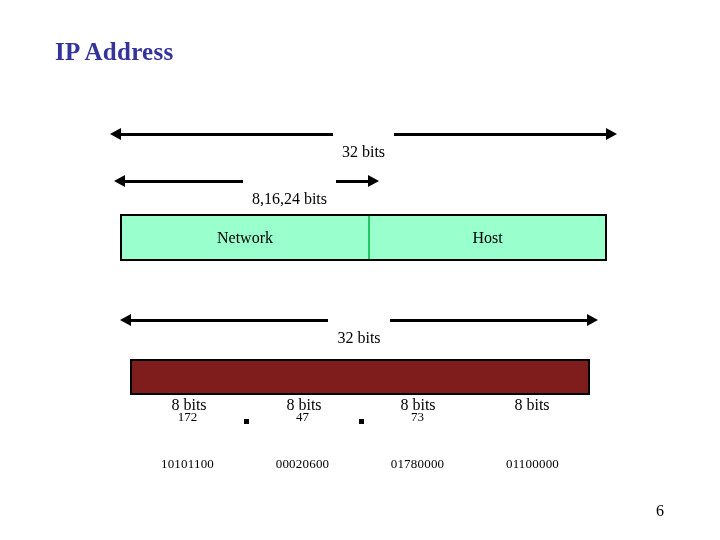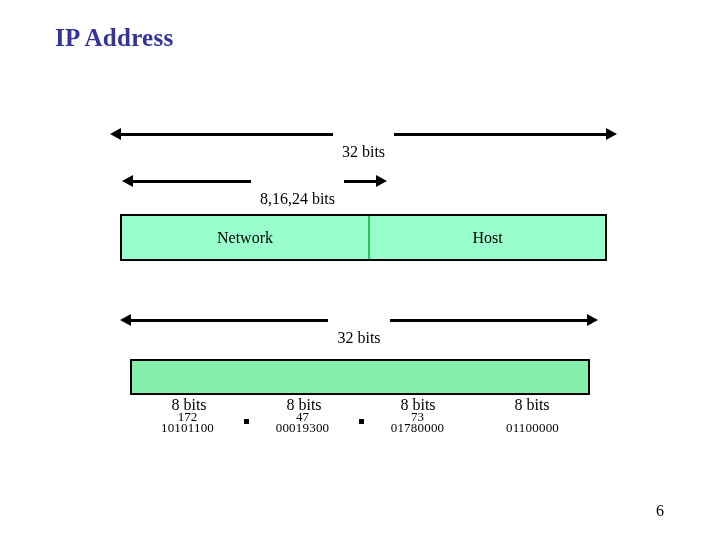--- a/index.html
+++ b/index.html
@@ -22,21 +22,21 @@
     top: 0;
     width: 720px;
     height: 540px;
     background: #ffffff;
   }
 
   
   .slide-title {
     position: absolute;
     left: 55px;
-    top: 24px;
+    top: 38px;
     font-size: 25px;
     font-weight: bold;
     color: #333399;
     letter-spacing: 0.3px;
     white-space: nowrap;
   }
 
   
   .measure-row {
     position: absolute;
@@ -80,21 +80,21 @@
     line-height: 1;
     margin-top: 35px;
   }
 
   
   .field-bar {
     position: absolute;
     display: flex;
     border: 2px solid #000000;
     box-sizing: border-box;
-    background: #86efac;
+    background: #7f1d1d;
   }
   .field-cell {
     display: flex;
     align-items: center;
     justify-content: center;
     font-size: 16px;
     color: #000000;
     box-sizing: border-box;
     background: #99FFCC;
     white-space: nowrap;
@@ -129,21 +129,21 @@
   }
   .octet-values .val {
     width: 25%;
     text-align: center;
     font-size: 13px;
     color: #000000;
     white-space: nowrap;
     position: relative;
   }
   #decimal-row { top: 409px; }
-  #binary-row  { top: 420px; justify-content: flex-end; }
+  #binary-row  { top: 456px; justify-content: flex-end; }
   #binary-row .val { letter-spacing: 0.2px; }
 
   .dot-sep {
     position: absolute;
     right: -4px;
     top: 10px;
     width: 5px;
     height: 5px;
     background: #000000;
   }
@@ -168,21 +168,21 @@
   <div class="measure-row" id="measure-top-total" style="left:120px; top:124px; width:487px;">
     <div class="seg grow">
       <span class="head left"></span>
     </div>
     <div class="measure-label">32 bits</div>
     <div class="seg grow">
       <span class="head right"></span>
     </div>
   </div>
 
-  <div class="measure-row" id="measure-top-prefix" style="left:132px; top:171px; width:245px;justify-content:center;">
+  <div class="measure-row" id="measure-top-prefix" style="left:124px; top:171px; width:245px;justify-content:center;">
     <div class="seg grow">
       <span class="head left"></span>
     </div>
     <div class="measure-label">8,16,24 bits</div>
     <div class="seg" style="width:33px;">
       <span class="head right"></span>
     </div>
   </div>
 
   <div class="field-bar" id="network-host-bar">
@@ -217,20 +217,20 @@
       <span class="dot-sep"></span>
     </div>
     <div class="val">
       <span>73</span>
       
     </div>
   </div>
 
   <div class="octet-values" id="binary-row">
     <div class="val">10101100</div>
-    <div class="val">00019300</div>
+    <div class="val">00020600</div>
     <div class="val">01780000</div>
     <div class="val">01100000</div>
   </div>
 
   <div class="page-number">6</div>
 
 </div>
 
 </body></html>

